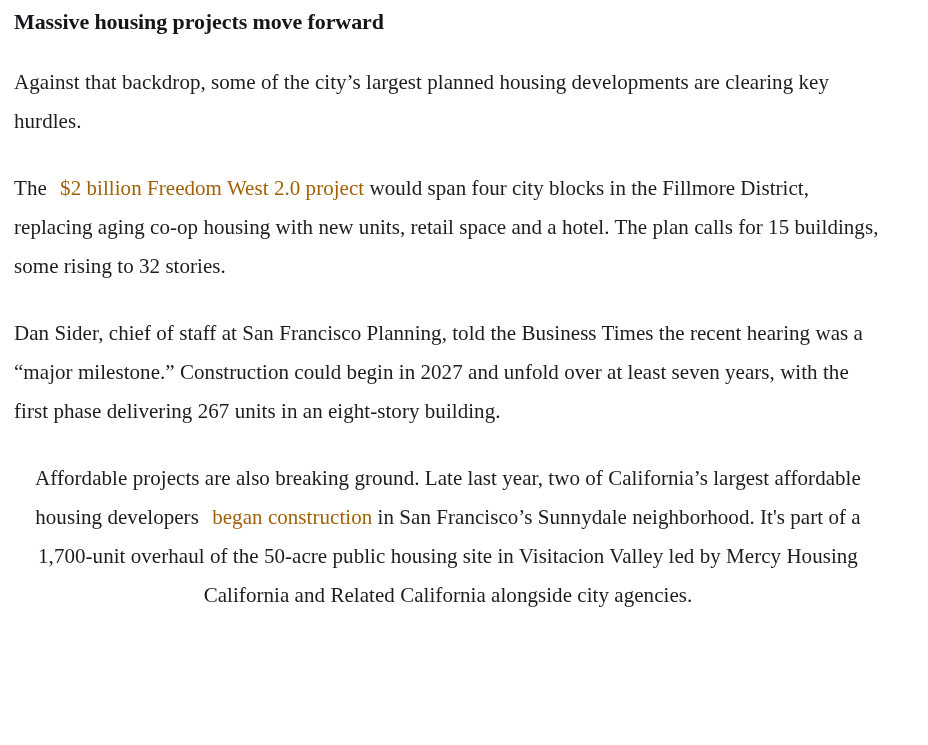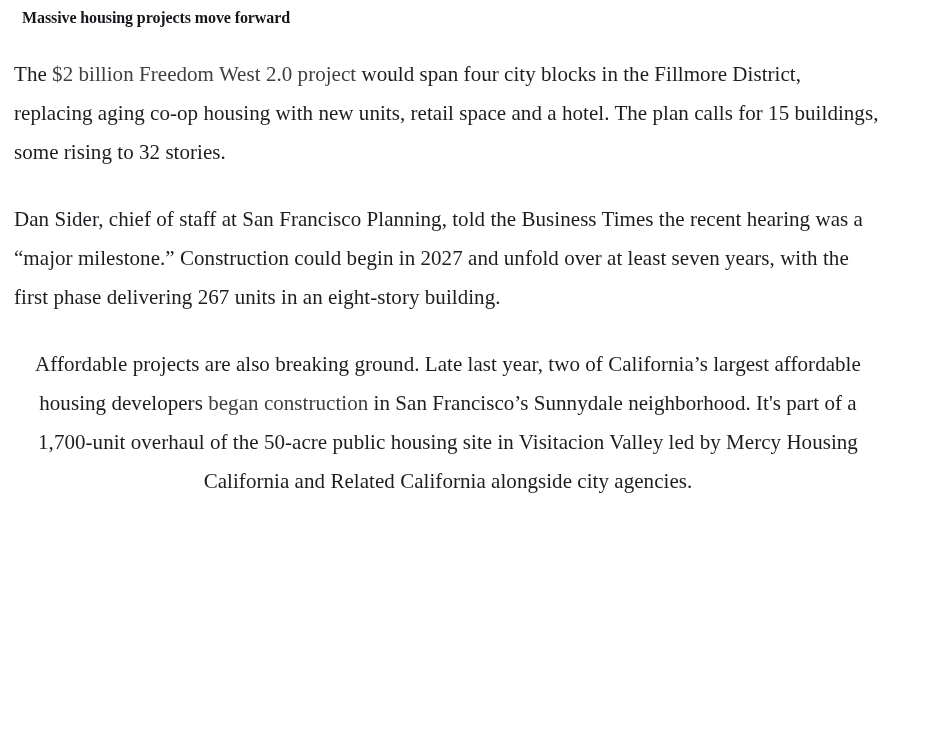--- a/index.html
+++ b/index.html
@@ -13,51 +13,55 @@
     overflow: hidden;
     font-family: "Liberation Serif", serif;
     color: #1a1a1a;
   }
   .article {
     padding: 8px 46px 0 14px;
     box-sizing: border-box;
   }
   .article-heading {
     font-family: "Liberation Serif", serif;
-    font-size: 16px;
+    font-size: 22px;
     font-weight: bold;
     line-height: 1.3;
     letter-spacing: -0.1px;
     color: #14161a;
-    margin: 0 0 26px 8px;
+    margin: 0 0 26px 0;
   }
   .article-paragraph {
     font-size: 21px;
     line-height: 39px;
     color: #1c1d20;
     margin: 0 0 28px 0;
     letter-spacing: 0.05px;
   }
   .article-paragraph:last-child {
     margin-bottom: 0;
     text-align: center;
   }
   .article-link {
-    color: #404040;
+    color: #a16207;
     text-decoration: none;
     cursor: pointer;
+    margin-left: 8px;
   }
 </style>
 </head>
 <body>
 
 <div class="article">
 
   <h2 class="article-heading">Massive housing projects move forward</h2>
 
+  <p class="article-paragraph">
+    <span>Against that backdrop, some of the city’s largest planned housing developments are clearing key hurdles.</span>
+  </p>
 
   <p class="article-paragraph">
     <span>The </span><a class="article-link">$2 billion Freedom West 2.0 project</a><span> would span four city blocks in the Fillmore District, replacing aging co-op housing with new units, retail space and a hotel. The plan calls for 15 buildings, some rising to 32 stories.</span>
   </p>
 
   <p class="article-paragraph">
     <span>Dan Sider, chief of staff at San Francisco Planning, told the Business Times the recent hearing was a “major milestone.” Construction could begin in 2027 and unfold over at least seven years, with the first phase delivering 267 units in an eight-story building.</span>
   </p>
 
   <p class="article-paragraph">

